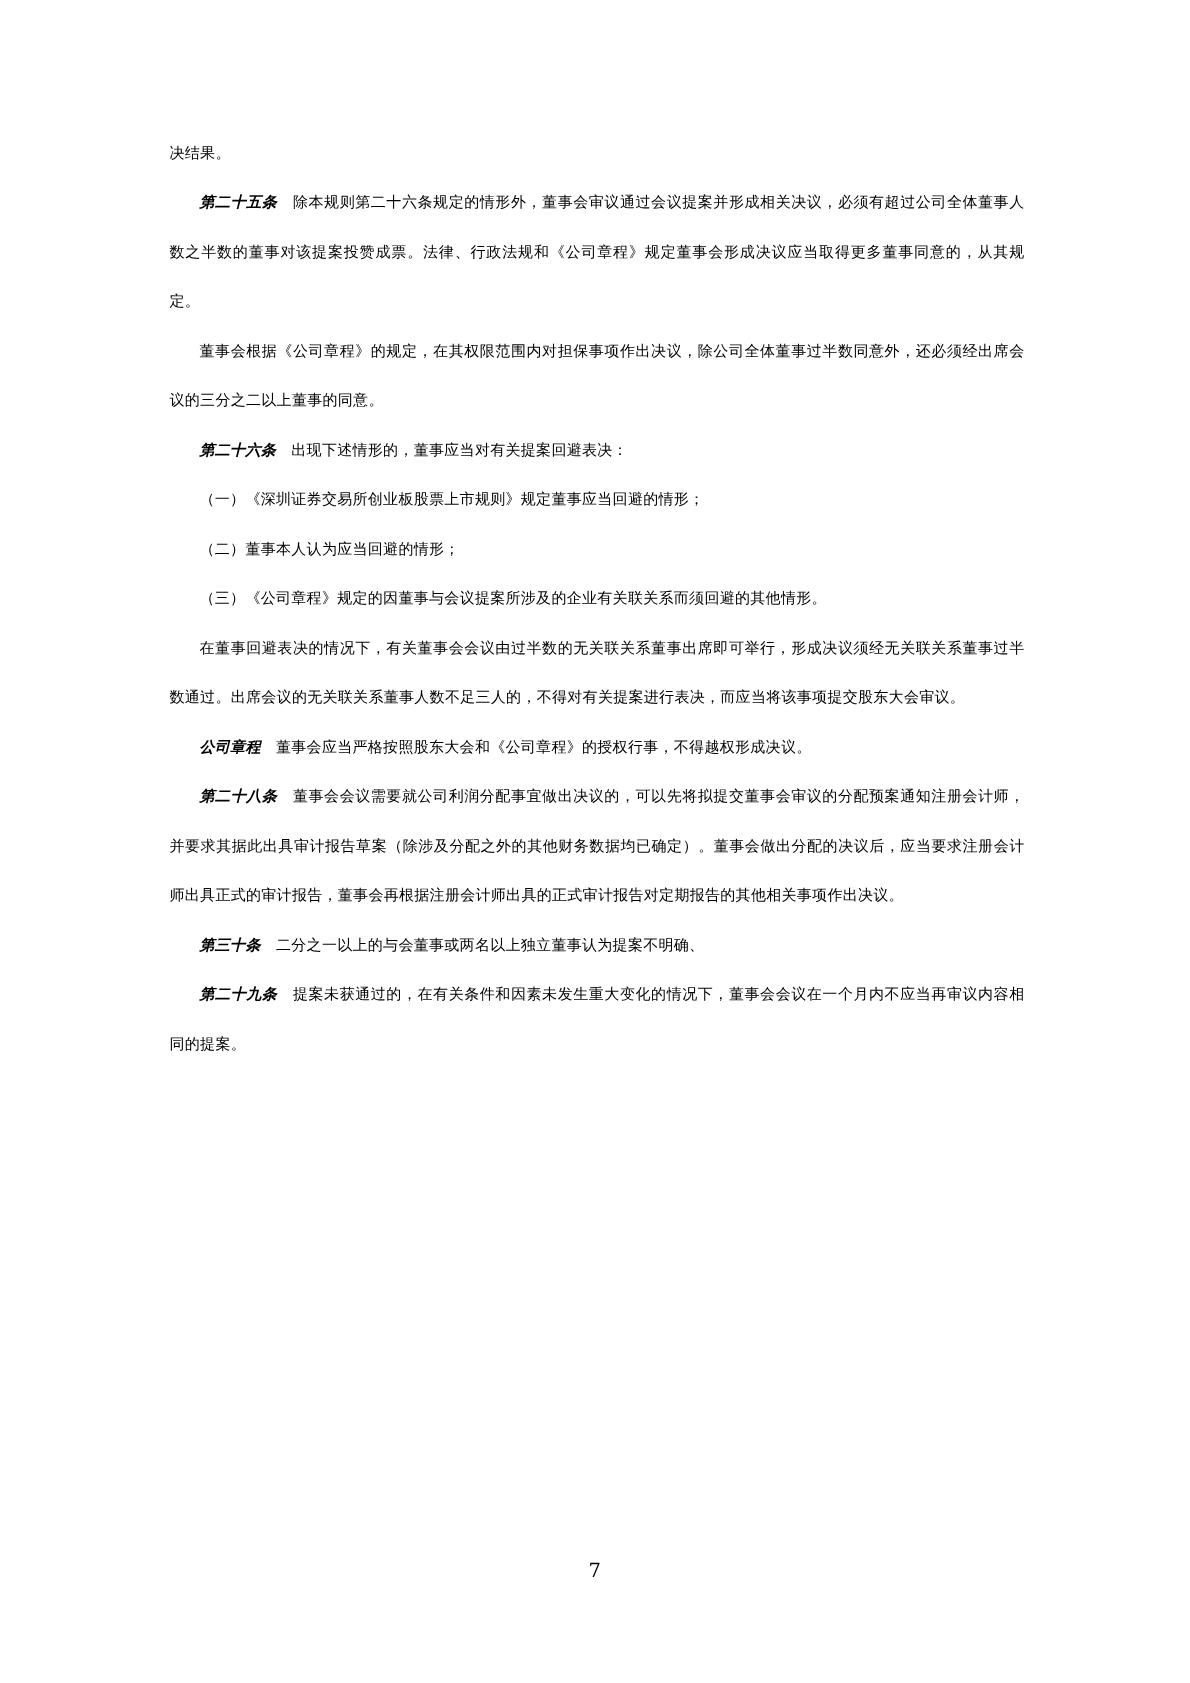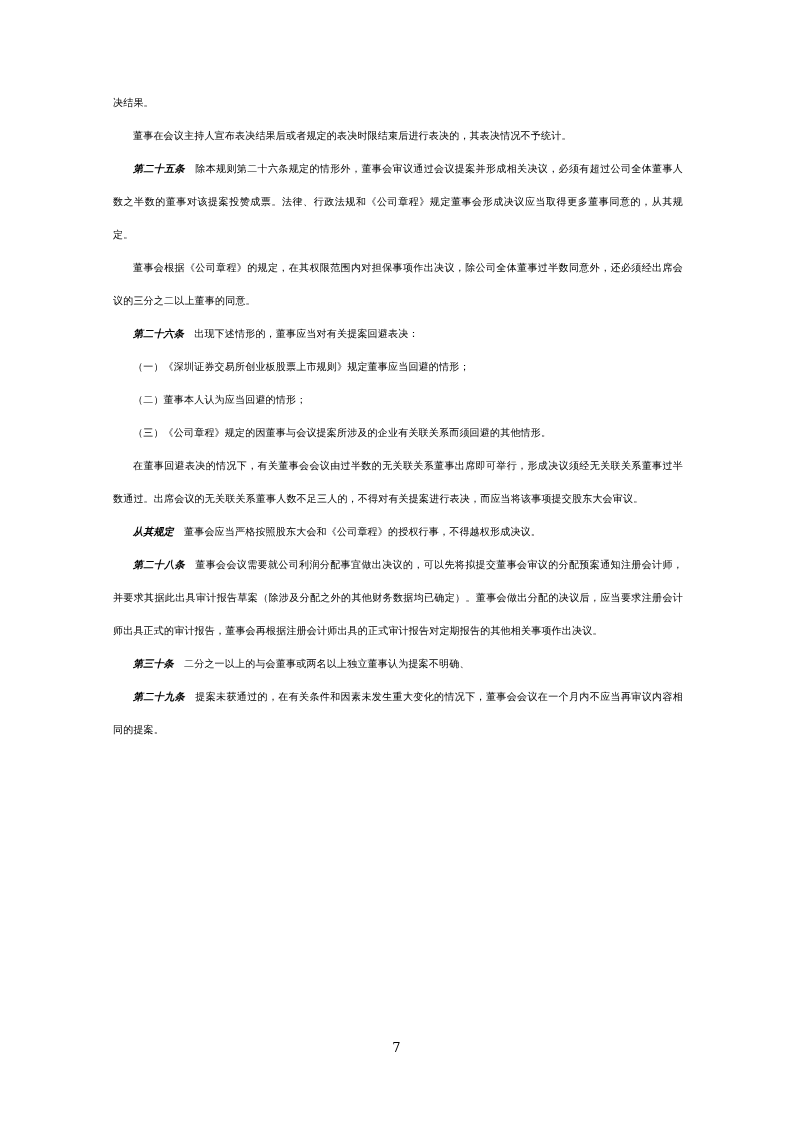--- a/index.html
+++ b/index.html
@@ -54,27 +54,26 @@
     color: #000;
     font-family: "DejaVu Serif", "Liberation Serif", serif;
   }
 </style>
 </head>
 <body>
 
 <div class="page">
   <div class="content" id="body">
       <p class="noindent"><span>决结果。</span></p>
-      <p class="indent"><span>董事在会议主持人宣布表决结果后或者规定的表决时限结束后进行表决的，其表决情况不予统计。</span></p>
       <p class="indent"><span class="art">第二十五条</span><span>　除本规则第二十六条规定的情形外，董事会审议通过会议提案并形成相关决议，必须有超过公司全体董事人数之半数的董事对该提案投赞成票。法律、行政法规和《公司章程》规定董事会形成决议应当取得更多董事同意的，从其规定。</span></p>
       <p class="indent"><span>董事会根据《公司章程》的规定，在其权限范围内对担保事项作出决议，除公司全体董事过半数同意外，还必须经出席会议的三分之二以上董事的同意。</span></p>
       <p class="indent"><span class="art">第二十六条</span><span>　出现下述情形的，董事应当对有关提案回避表决：</span></p>
       <p class="indent"><span>（一）《深圳证券交易所创业板股票上市规则》规定董事应当回避的情形；</span></p>
       <p class="indent"><span>（二）董事本人认为应当回避的情形；</span></p>
       <p class="indent"><span>（三）《公司章程》规定的因董事与会议提案所涉及的企业有关联关系而须回避的其他情形。</span></p>
       <p class="indent"><span>在董事回避表决的情况下，有关董事会会议由过半数的无关联关系董事出席即可举行，形成决议须经无关联关系董事过半数通过。出席会议的无关联关系董事人数不足三人的，不得对有关提案进行表决，而应当将该事项提交股东大会审议。</span></p>
-      <p class="indent"><span class="art">从其规定</span><span>　董事会应当严格按照股东大会和《公司章程》的授权行事，不得越权形成决议。</span></p>
+      <p class="indent"><span class="art">公司章程</span><span>　董事会应当严格按照股东大会和《公司章程》的授权行事，不得越权形成决议。</span></p>
       <p class="indent"><span class="art">第二十八条</span><span>　董事会会议需要就公司利润分配事宜做出决议的，可以先将拟提交董事会审议的分配预案通知注册会计师，并要求其据此出具审计报告草案（除涉及分配之外的其他财务数据均已确定）。董事会做出分配的决议后，应当要求注册会计师出具正式的审计报告，董事会再根据注册会计师出具的正式审计报告对定期报告的其他相关事项作出决议。</span></p>
       <p class="indent"><span class="art">第三十条</span><span>　二分之一以上的与会董事或两名以上独立董事认为提案不明确、</span></p>
       <p class="indent"><span class="art">第二十九条</span><span>　提案未获通过的，在有关条件和因素未发生重大变化的情况下，董事会会议在一个月内不应当再审议内容相同的提案。</span></p>
     </div>
   <div class="pageno">7</div>
 </div>
 
 </body></html>

